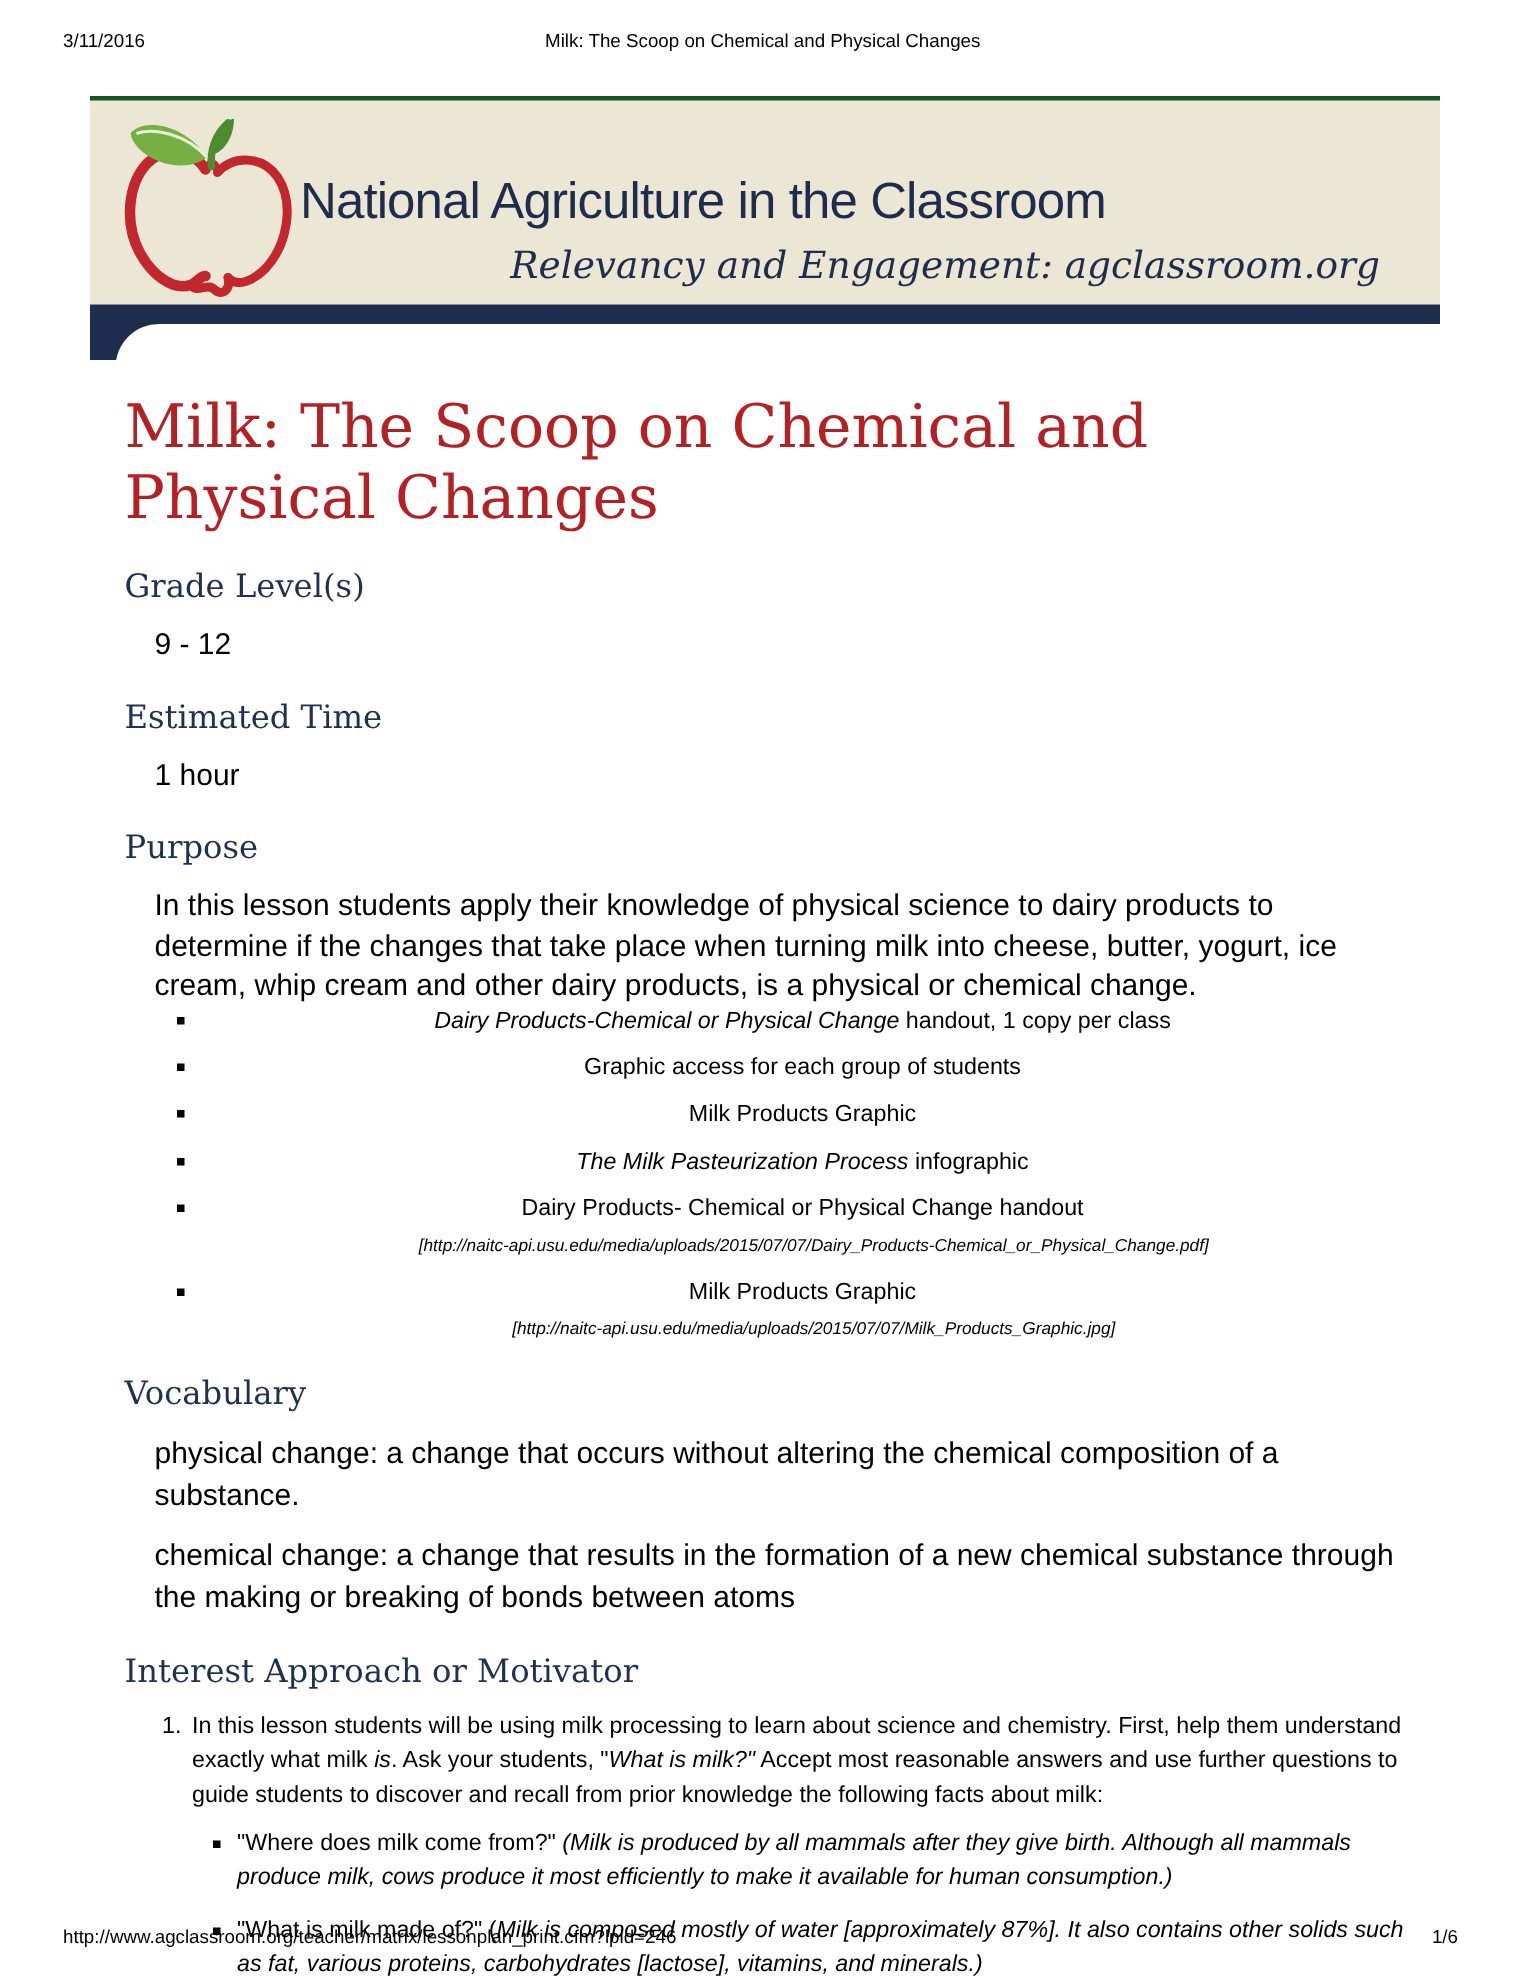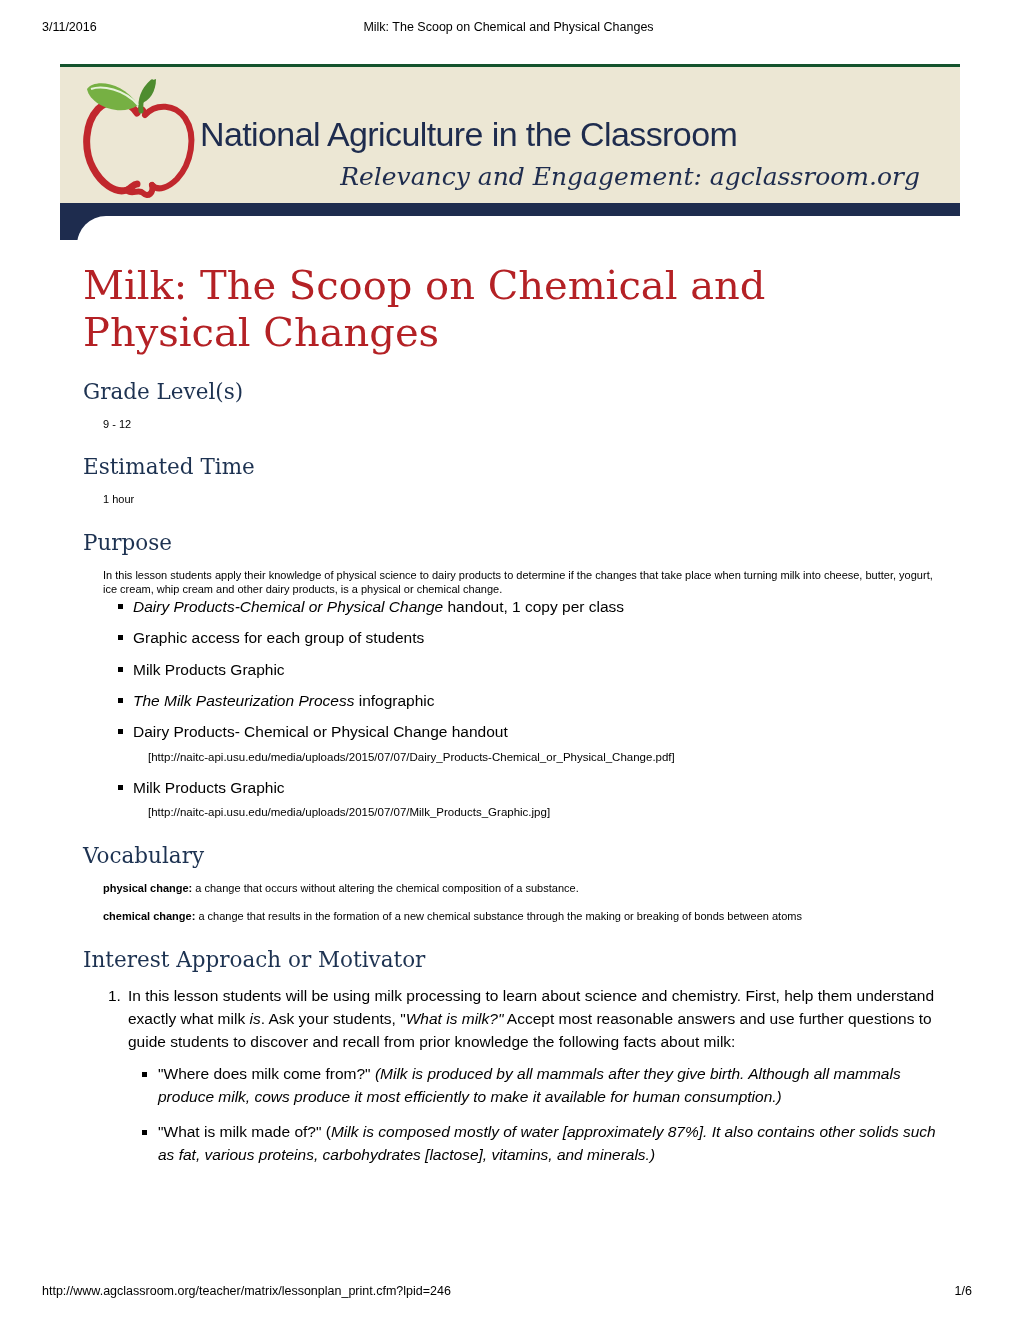--- a/index.html
+++ b/index.html
@@ -12,21 +12,21 @@
     --leaf_dark:#4e8c2f;
     --text_black:#000000;
   }
   *{margin:0;padding:0;box-sizing:border-box;}
   html,body{background:#ffffff;}
   body{
     width:1020px;height:1320px;position:relative;overflow:hidden;
     font-family:"Liberation Sans",sans-serif;color:var(--text_black);
   }
   .i{font-style:italic;}
-  .b{font-weight:bold;}
+  .b{font-weight:normal;}
 
   
   .print-header{
     position:absolute;top:20px;left:42px;right:45px;height:16px;
     font-size:12.5px;color:#000;
   }
   .print-header .hdr-title{
     position:absolute;left:0;right:0;text-align:center;
   }
   .print-footer{
@@ -72,33 +72,33 @@
   h1.page-title{
     margin-top:22px;max-width:750px;
     font-family:"DejaVu Serif","Liberation Serif",serif;font-weight:normal;
     font-size:40px;line-height:1.17;color:var(--title_red);
   }
   h2.section-heading{
     margin-top:23px;margin-bottom:13px;
     font-family:"DejaVu Serif","Liberation Serif",serif;font-weight:normal;
     font-size:21.5px;color:var(--heading_navy);
   }
-  .body-text{font-size:11px;line-height:1.32;margin-left:20px;}
+  .body-text{font-size:20px;line-height:1.32;margin-left:20px;}
   p.simple-value{margin-bottom:2px;}
 
-  ul.bullet-list{list-style:none;margin-left:35px;}
+  ul.bullet-list{list-style:none;margin-left:35px;text-align:center;}
   ul.bullet-list>li{
     position:relative;padding-left:15px;margin-bottom:11px;
     font-size:15.5px;line-height:1.32;
   }
   ul.bullet-list>li .sq{
     position:absolute;left:0;top:7px;width:5px;height:5px;background:#000;
   }
   .file-url{
-    font-size:11.5px;margin:7px 0 13px 15px;line-height:1.3;
+    font-size:11.5px;margin:7px 0 13px 15px;line-height:1.3;font-style:italic;
   }
   .vocab-def{margin-bottom:12px;line-height:1.4;}
 
   .step{
     display:flex;margin-left:25px;font-size:15.5px;line-height:1.47;
   }
   .step-num{flex:0 0 20px;}
   .step-body{flex:1;}
   ul.sub-bullets{list-style:none;margin-top:6px;margin-left:14px;}
   ul.sub-bullets>li{

